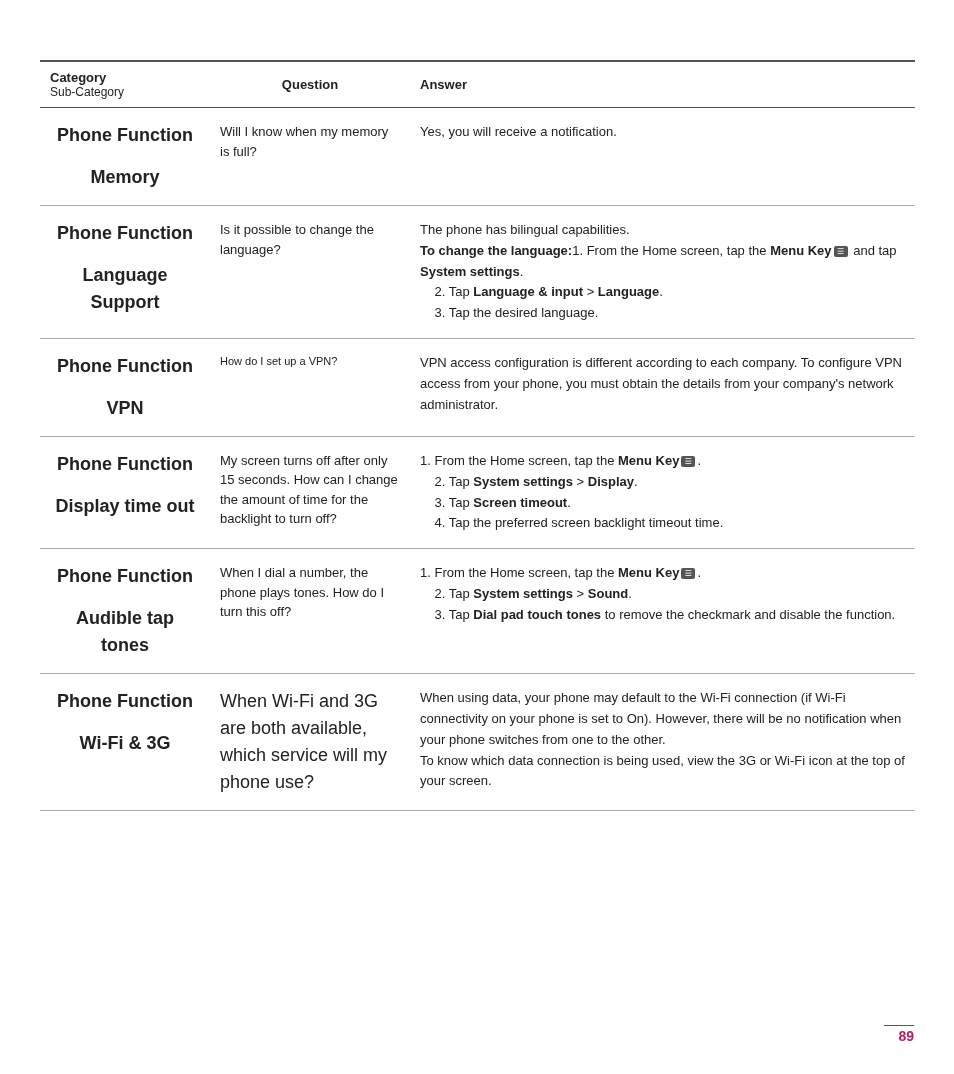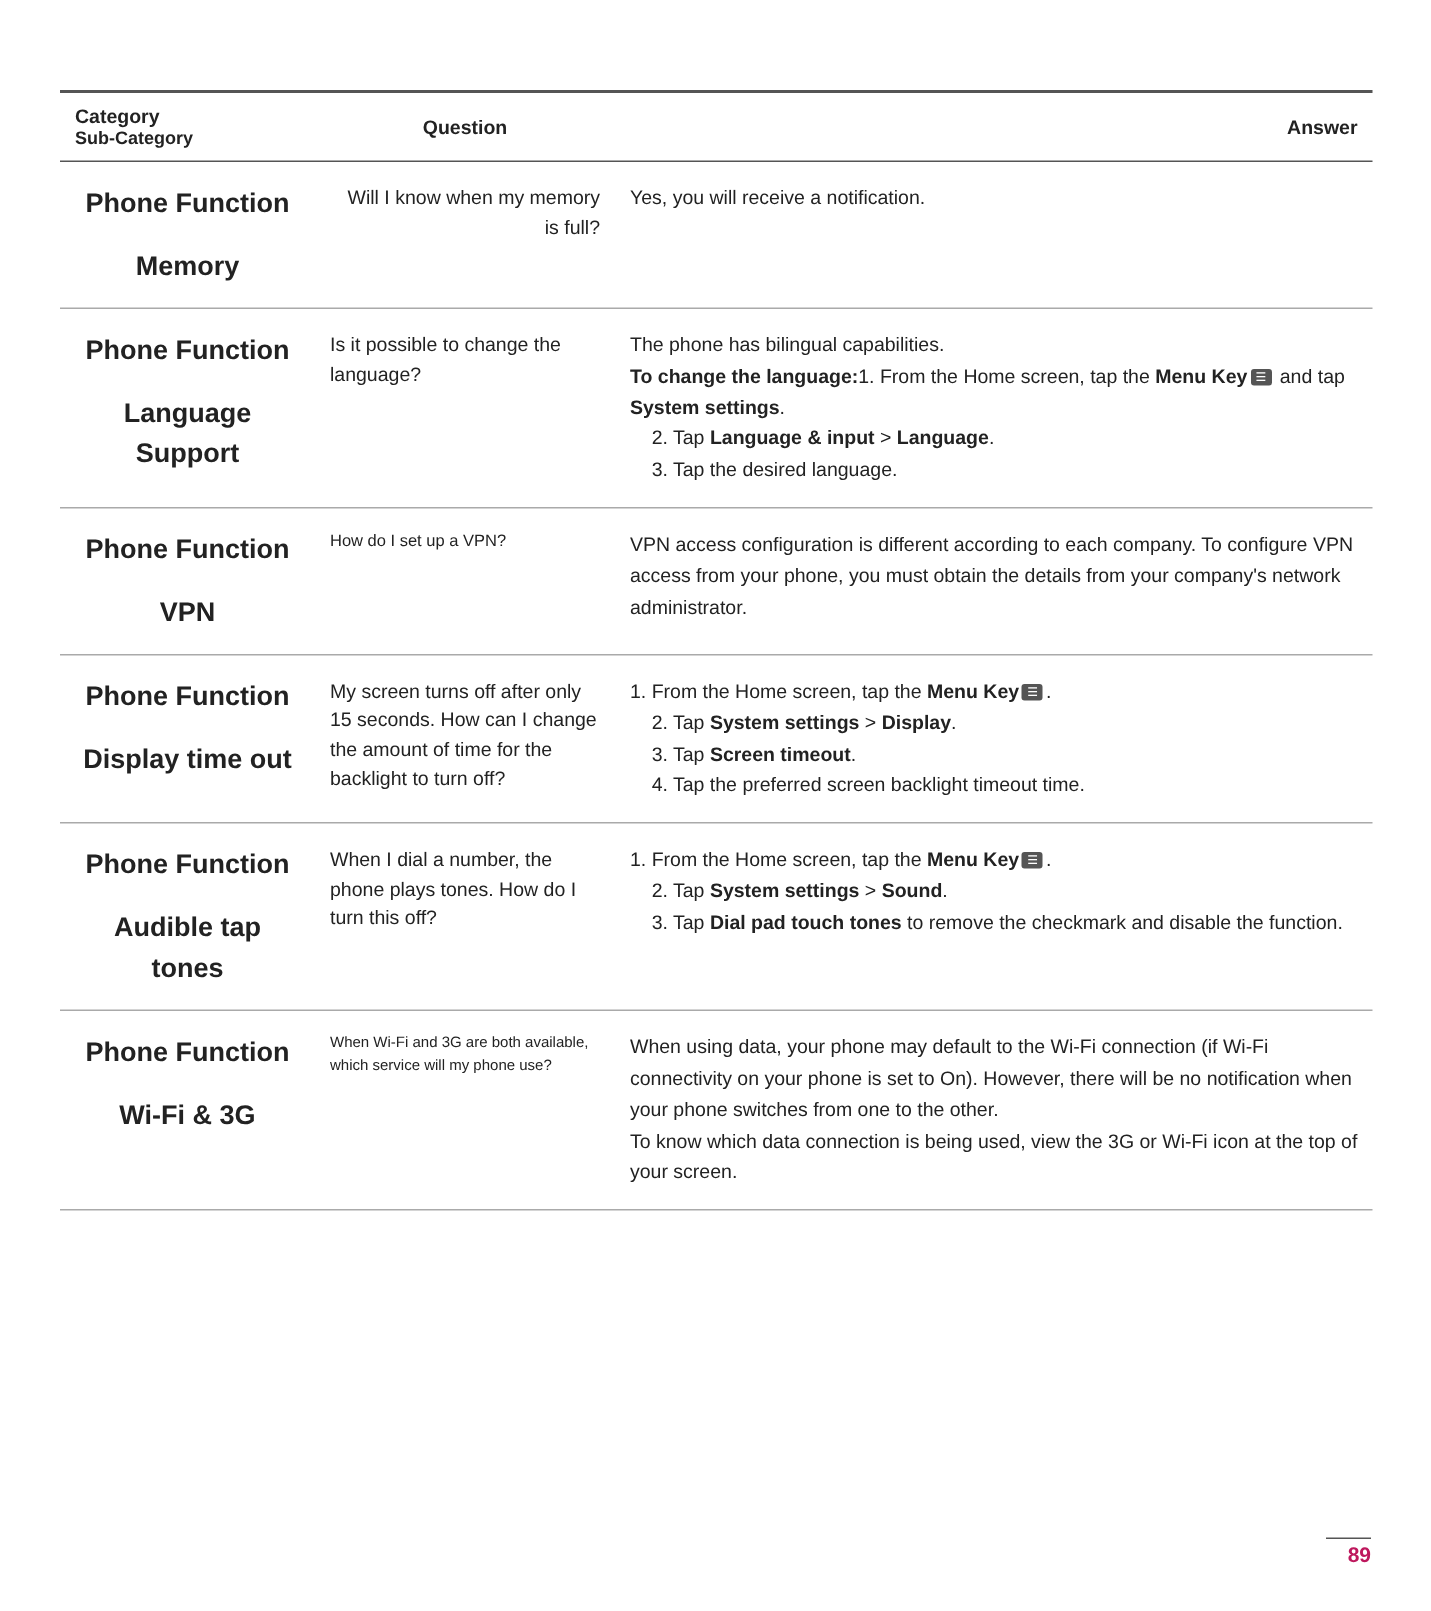--- a/index.html
+++ b/index.html
@@ -32,29 +32,29 @@
     thead th.col-category {
       width: 170px;
       text-align: left;
     }
     thead th.col-category .header-cat {
       display: block;
       font-weight: bold;
     }
     thead th.col-category .header-subcat {
       display: block;
-      font-weight: bold;
+      font-weight: normal;
       font-size: 12px;
     }
     thead th.col-question {
       width: 200px;
       text-align: center;
     }
     thead th.col-answer {
-      text-align: right;
+      text-align: left;
     }
     tbody tr {
       border-bottom: 1px solid #aaa;
       vertical-align: top;
     }
     tbody td {
       padding: 14px 10px;
       font-size: 18px;
       line-height: 1.5;
     }
@@ -108,21 +108,21 @@
         <th class="col-question">Question</th>
         <th class="col-answer">Answer</th>
       </tr>
     </thead>
     <tbody id="table-body">
     <tr>
           <td class="cat-cell">
             <span class="cat-main">Phone Function</span>
             <span class="cat-sub">Memory</span>
           </td>
-          <td style="font-size: 13px; line-height: 1.5; text-align: right;">Will I know when my memory is full?</td>
+          <td style="font-size: 13px; line-height: 1.5;">Will I know when my memory is full?</td>
           <td class="answer-cell"><span>Yes, you will receive a notification.</span></td>
         </tr>
         <tr>
           <td class="cat-cell">
             <span class="cat-main">Phone Function</span>
             <span class="cat-sub">Language Support</span>
           </td>
           <td style="font-size: 13px; line-height: 1.5;">Is it possible to change the language?</td>
           <td class="answer-cell"><span>The phone has bilingual capabilities.<br><b>To change the language:</b>1. From the Home screen, tap the <b>Menu Key</b><span style="display:inline-block;width:14px;height:11px;background:#555;border-radius:2px;vertical-align:middle;margin:0 2px;position:relative;"><span style="color:#fff;font-size:8px;line-height:11px;display:block;text-align:center;">☰</span></span> and tap <b>System settings</b>.<br>&nbsp;&nbsp;&nbsp;&nbsp;2. Tap <b>Language &amp; input</b> &gt; <b>Language</b>.<br>&nbsp;&nbsp;&nbsp;&nbsp;3. Tap the desired language.</span></td>
         </tr>
@@ -148,21 +148,21 @@
             <span class="cat-sub">Audible tap tones</span>
           </td>
           <td style="font-size: 13px; line-height: 1.5;">When I dial a number, the phone plays tones. How do I turn this off?</td>
           <td class="answer-cell"><span>1. From the Home screen, tap the <b>Menu Key</b><span style="display:inline-block;width:14px;height:11px;background:#555;border-radius:2px;vertical-align:middle;margin:0 2px;position:relative;"><span style="color:#fff;font-size:8px;line-height:11px;display:block;text-align:center;">☰</span></span>.<br>&nbsp;&nbsp;&nbsp;&nbsp;2. Tap <b>System settings</b> &gt; <b>Sound</b>.<br>&nbsp;&nbsp;&nbsp;&nbsp;3. Tap <b>Dial pad touch tones</b> to remove the checkmark and disable the function.</span></td>
         </tr>
         <tr>
           <td class="cat-cell">
             <span class="cat-main">Phone Function</span>
             <span class="cat-sub">Wi-Fi &amp; 3G</span>
           </td>
-          <td style="font-size: 10px; line-height: 1.5;">When Wi-Fi and 3G are both available, which service will my phone use?</td>
+          <td style="font-size: 18px; line-height: 1.5;">When Wi-Fi and 3G are both available, which service will my phone use?</td>
           <td class="answer-cell"><span>When using data, your phone may default to the Wi-Fi connection (if Wi-Fi connectivity on your phone is set to On). However, there will be no notification when your phone switches from one to the other.<br>To know which data connection is being used, view the 3G or Wi-Fi icon at the top of your screen.</span></td>
         </tr>
       </tbody>
   </table>
 </div>
 
 <div class="page-number">
   <span class="page-number-line">89</span>
 </div>
 

